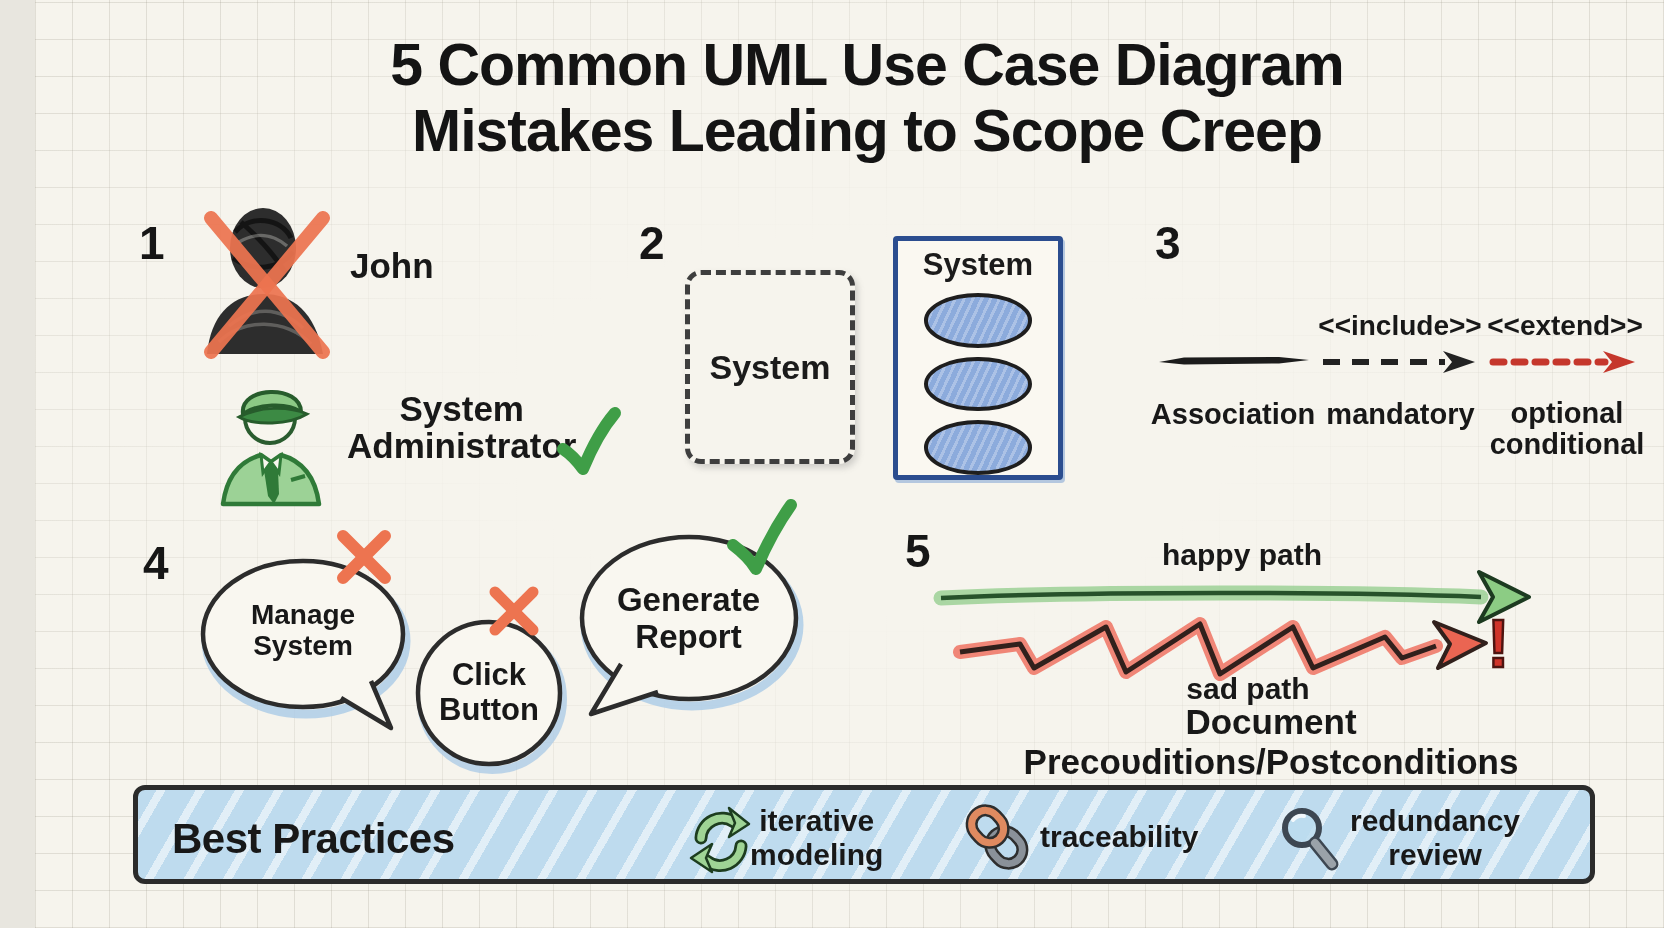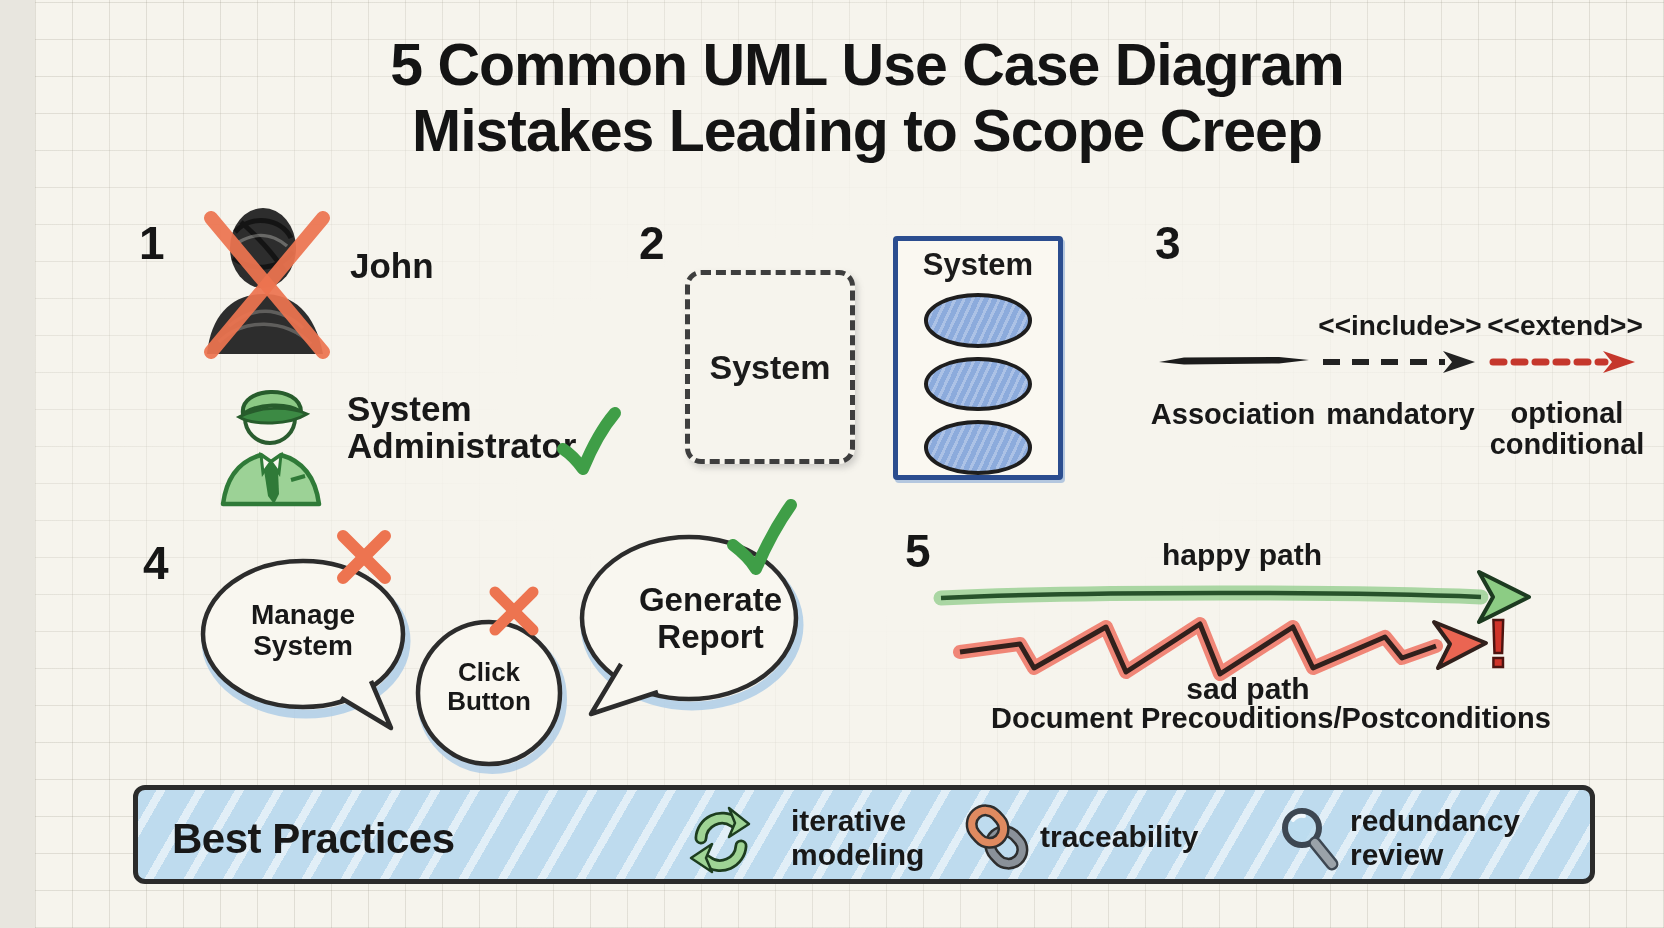--- a/index.html
+++ b/index.html
@@ -16,21 +16,21 @@
   }
   .grid::after{
     content:"";position:absolute;inset:0;
     background:radial-gradient(ellipse 62% 58% at 50% 46%, #f6f4ed 35%, rgba(246,244,237,0) 100%);
   }
   .title{
     position:absolute;left:0;right:0;top:32px;text-align:center;
     font-size:59px;line-height:1.12;letter-spacing:-1px;color:#141414;
   }
   .num{position:absolute;font-size:46px;color:#161616;}
-  .lbl{position:absolute;font-weight:bold;color:#181818;}
+  .lbl{position:absolute;font-weight:bold;color:#181818;text-align:center;}
   .c{text-align:center;}
   .dashed-box{
     position:absolute;left:650px;top:270px;width:160px;height:184px;
     border:5px dashed #3e3e3e;border-radius:16px;
     box-shadow:3px 4px 6px rgba(110,110,110,0.28);
     display:flex;align-items:center;justify-content:center;font-size:34px;
   }
   .solid-box{
     position:absolute;left:858px;top:236px;width:170px;height:244px;box-sizing:border-box;
     border:5px solid #2b4d8f;border-radius:4px;background:#faf8f1;
@@ -149,35 +149,35 @@
   </div>
   <svg style="left:300px;top:528px;" width="58" height="58" viewBox="0 0 58 58">
     <line x1="8" y1="8" x2="50" y2="50" stroke="#ed7450" stroke-width="12" stroke-linecap="round"></line>
     <line x1="50" y1="8" x2="8" y2="50" stroke="#ed7450" stroke-width="12" stroke-linecap="round"></line>
   </svg>
 
   <svg style="left:374px;top:614px;" width="165" height="165" viewBox="0 0 165 165">
     <circle cx="83" cy="85" r="71" stroke="#aecce6" stroke-width="8" fill="none" opacity="0.8"></circle>
     <circle cx="80" cy="79" r="71" stroke="#2c2c2c" stroke-width="4.5" fill="#f9f7f0"></circle>
   </svg>
-  <div class="lbl c" style="left:374px;top:658px;width:160px;font-size:26px;line-height:1.12;">
+  <div class="lbl c" style="left:374px;top:658px;width:160px;font-size:31px;line-height:1.12;">
     <div>Click</div>
     <div>Button</div>
   </div>
   <svg style="left:452px;top:584px;" width="54" height="54" viewBox="0 0 54 54">
     <line x1="8" y1="8" x2="46" y2="46" stroke="#ed7450" stroke-width="11" stroke-linecap="round"></line>
     <line x1="46" y1="8" x2="8" y2="46" stroke="#ed7450" stroke-width="11" stroke-linecap="round"></line>
   </svg>
 
   <svg style="left:528px;top:528px;" width="245" height="190" viewBox="0 0 245 190">
     <ellipse cx="129" cy="97" rx="107" ry="81" stroke="#aecce6" stroke-width="9" fill="none" opacity="0.85"></ellipse>
     <ellipse cx="126" cy="90" rx="107" ry="81" stroke="#2c2c2c" stroke-width="4.5" fill="#f9f7f0"></ellipse>
     <path d="M95,164 L28,186 L58,136" fill="#f9f7f0" stroke="#2c2c2c" stroke-width="4.5" stroke-linejoin="round"></path>
   </svg>
-  <div class="lbl c" style="left:546px;top:582px;width:215px;font-size:33px;line-height:1.12;padding-left:22px;">
+  <div class="lbl c" style="left:546px;top:582px;width:215px;font-size:33px;line-height:1.12;">
     <div>Generate</div>
     <div>Report</div>
   </div>
   <svg style="left:688px;top:495px;" width="76" height="84" viewBox="0 0 76 84">
     <path d="M10,50 C18,56 28,66 33,74 C44,48 58,24 68,10" stroke="#3f9e47" stroke-width="12" fill="none" stroke-linecap="round" stroke-linejoin="round"></path>
   </svg>
 
   <div class="num" style="left:870px;top:524px;">5</div>
 
   <div class="lbl c" style="left:1107px;top:538px;width:200px;font-size:30px;">happy path</div>
@@ -189,35 +189,35 @@
   </svg>
 
   <svg style="left:903px;top:610px;" width="600" height="92" viewBox="0 0 600 92">
     <polyline points="22,42 82,34 96,58 168,17 188,62 262,14 282,64 355,17 375,58 447,27 464,48 498,36" stroke="#ee7261" stroke-width="14" opacity="0.85" fill="none" stroke-linejoin="round" stroke-linecap="round"></polyline>
     <polyline points="22,42 82,34 96,58 168,17 188,62 262,14 282,64 355,17 375,58 447,27 464,48 498,36" stroke="#31201c" stroke-width="5" fill="none" stroke-linejoin="round"></polyline>
     <polygon points="496,12 548,33 500,58 512,34" fill="#ea6552" stroke="#31201c" stroke-width="4" stroke-linejoin="round"></polygon>
   </svg>
   <div class="exclaim" style="left:1452px;top:604px;">!</div>
 
   <div class="lbl c" style="left:1113px;top:672px;width:200px;font-size:30px;">sad path</div>
-  <div class="lbl c" style="left:930px;top:702px;width:612px;font-size:29px;">Document Precoυditions/Postconditions</div>
+  <div class="lbl c" style="left:930px;top:702px;width:612px;font-size:35px;">Document Precoυditions/Postconditions</div>
 
   <div class="bar">
     <div class="lbl" style="left:34px;top:25px;font-size:42px;letter-spacing:-0.5px;">Best Practices</div>
 
 
     <svg style="left:551px;top:16px;" width="62" height="68" viewBox="0 0 62 68">
       <path d="M12,32 A21,21 0 0 1 45,16" fill="none" stroke="#1d3d1f" stroke-width="13" stroke-linecap="round"></path>
       <path d="M12,32 A21,21 0 0 1 45,16" fill="none" stroke="#9fd495" stroke-width="7.5" stroke-linecap="round"></path>
       <polygon points="40,2 60,18 40,31 46,17" fill="#9fd495" stroke="#1d3d1f" stroke-width="2.5" stroke-linejoin="round"></polygon>
       <path d="M52,40 A21,21 0 0 1 18,55" fill="none" stroke="#1d3d1f" stroke-width="13" stroke-linecap="round"></path>
       <path d="M52,40 A21,21 0 0 1 18,55" fill="none" stroke="#9fd495" stroke-width="7.5" stroke-linecap="round"></path>
       <polygon points="23,66 2,52 23,38 17,52" fill="#9fd495" stroke="#1d3d1f" stroke-width="2.5" stroke-linejoin="round"></polygon>
     </svg>
-    <div class="lbl" style="left:653px;top:14px;font-size:30px;line-height:1.13;">
+    <div class="lbl" style="left:612px;top:14px;font-size:30px;line-height:1.13;">
       <div>iterative</div>
       <div>modeling</div>
     </div>
 
     <svg style="left:828px;top:14px;" width="62" height="66" viewBox="0 0 62 66">
       <g transform="rotate(-42 31 33)">
         <rect x="17" y="30" width="28" height="34" rx="14" fill="none" stroke="#2e2e2e" stroke-width="12"></rect>
         <rect x="17" y="30" width="28" height="34" rx="14" fill="none" stroke="#8a9199" stroke-width="7"></rect>
         <rect x="17" y="2" width="28" height="34" rx="14" fill="none" stroke="#2e2e2e" stroke-width="12"></rect>
         <rect x="17" y="2" width="28" height="34" rx="14" fill="none" stroke="#df8a60" stroke-width="7"></rect>

